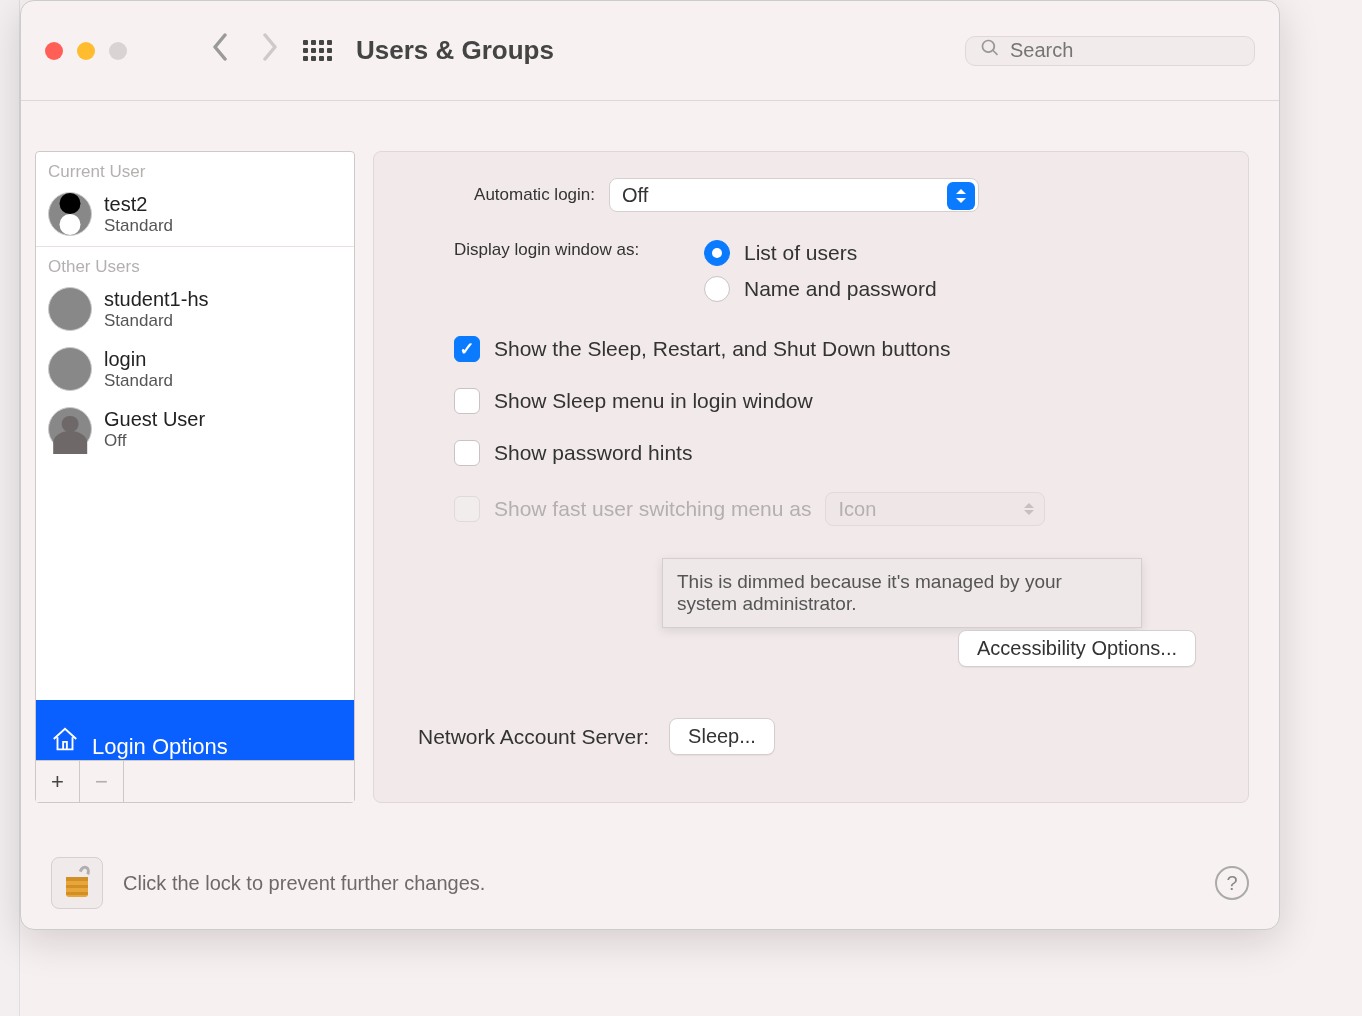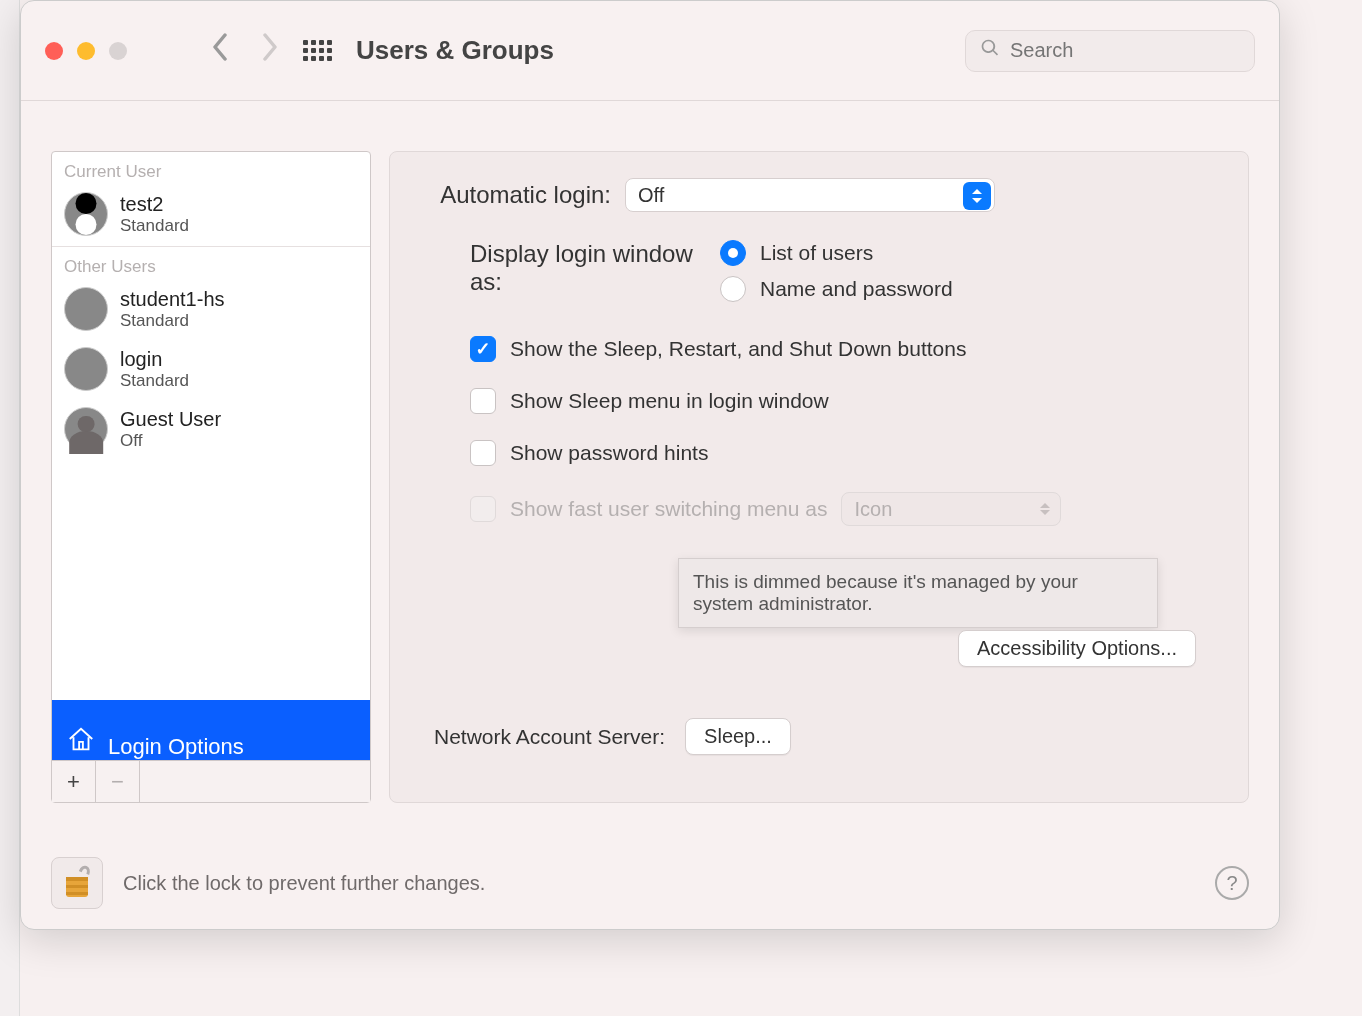--- a/index.html
+++ b/index.html
@@ -55,36 +55,36 @@
   .tred { background: #ff5f57; }
   .tyellow { background: #febc2e; }
   .tgray { background: #d9d3d3; }
   .navbtns { display:flex; gap: 32px; margin-left: 80px; }
   .navbtn { color: #9a9a9a; font-size: 26px; cursor: pointer; }
   .grid-icon { margin-left: 20px; display:grid; grid-template-columns: repeat(4,5px); grid-template-rows: repeat(3,5px); gap: 3px; cursor:pointer;}
   .grid-icon span { width:5px; height:5px; background:#444; border-radius:1px; }
   .wtitle { font-size: 26px; font-weight: 700; color: #444; margin-left: 20px; }
   .search {
     margin-left: auto;
-    width: 290px; height: 42px;
+    width: 290px; height: 30px;
     background: #f2ebeb;
     border: 1px solid #e0d8d8;
     border-radius: 10px;
     display: flex; align-items: center;
     padding: 0 14px;
     gap: 10px;
   }
   .search svg { width: 20px; height: 20px; fill: #999; }
   .search input {
     border: none; background: transparent; outline: none;
     font-size: 20px; color: #888; flex: 1;
   }
   .content {
     display: flex;
-    padding: 50px 30px 20px 30px;
+    padding: 50px 30px 20px 14px;
     gap: 18px;
   }
   .sidebar {
     width: 320px; height: 652px;
     background: #fff;
     border: 1px solid #cfc8c8;
     border-radius: 4px;
     display: flex;
     flex-direction: column;
   }
@@ -136,21 +136,21 @@
   .panel {
     flex: 1;
     background: #eee5e5a0;
     border: 1px solid #e0d8d8;
     border-radius: 8px;
     height: 652px;
     padding: 26px 36px;
     position: relative;
   }
   .row { display: flex; align-items: center; margin-bottom: 18px; gap: 14px; }
-  .label-right { width: 260px; text-align: right; font-size: 24px; color: #333; }
+  .label-right { width: 260px; text-align: right; font-size: 17px; color: #333; }
   .dropdown {
     position: relative;
     width: 370px;
     height: 34px;
     background: #fff;
     border: 1px solid #d7cfcf;
     border-radius: 8px;
     display: flex; align-items: center;
     padding: 0 12px;
     font-size: 20px;

